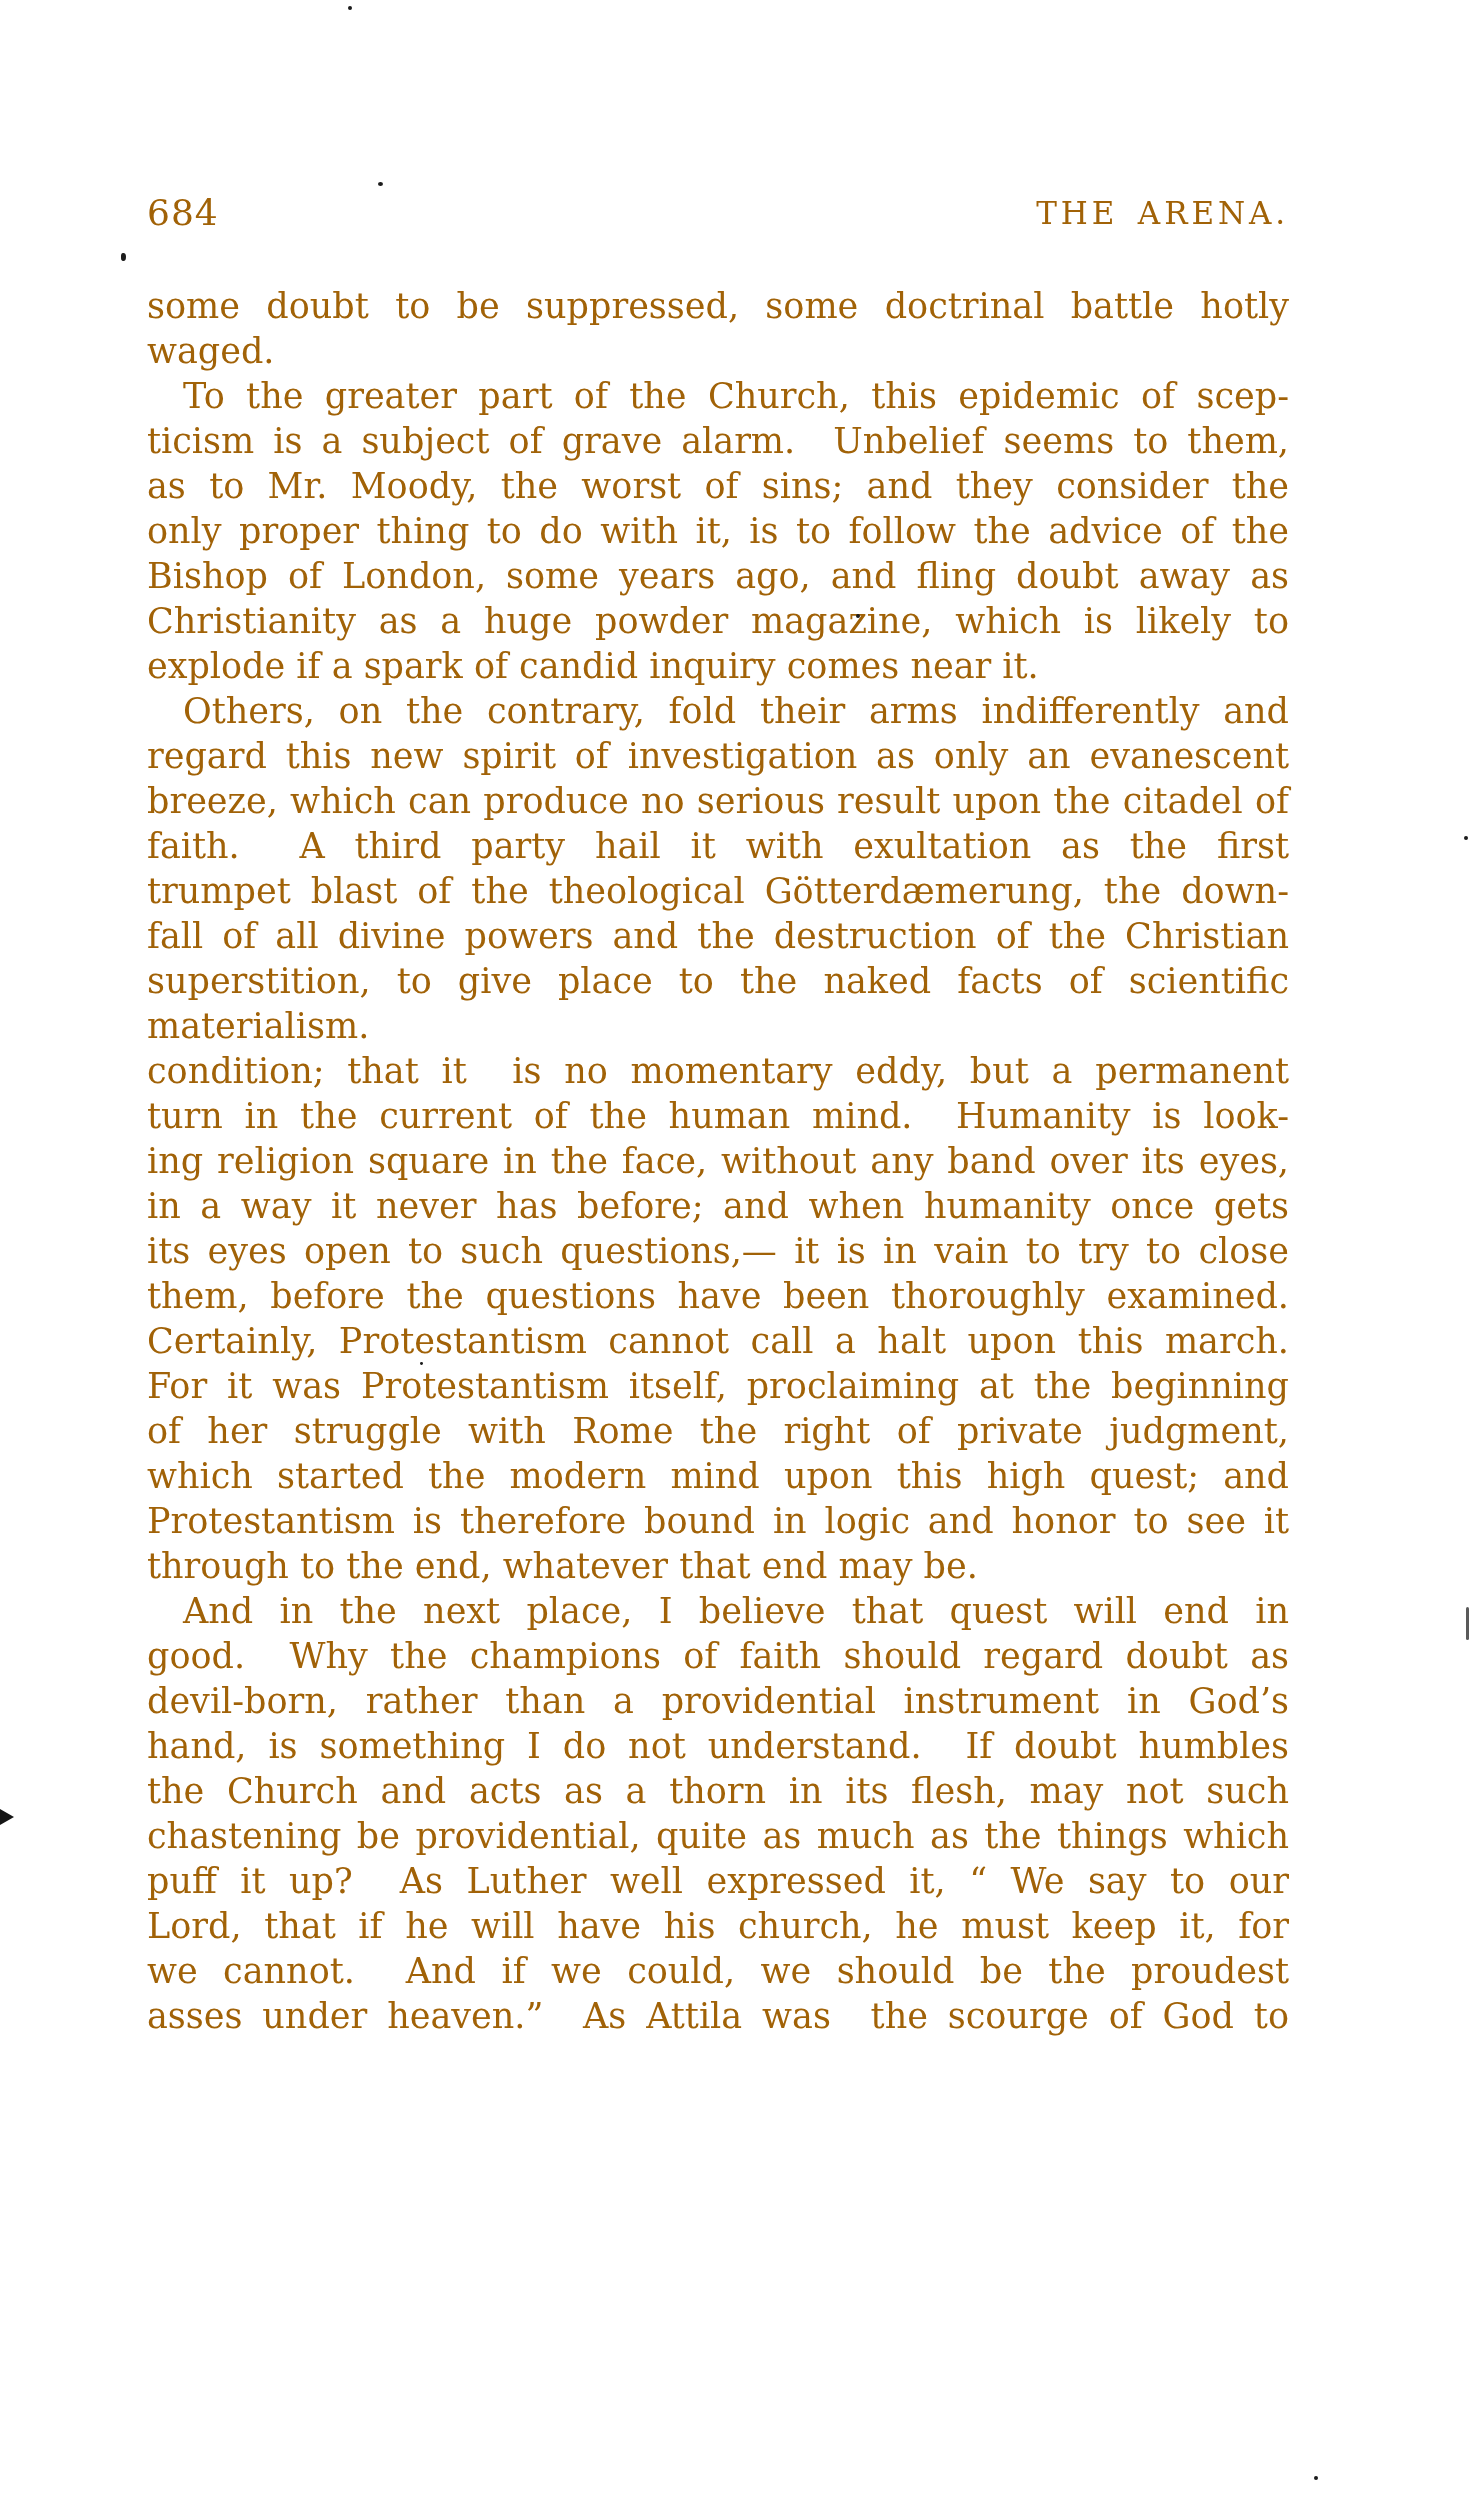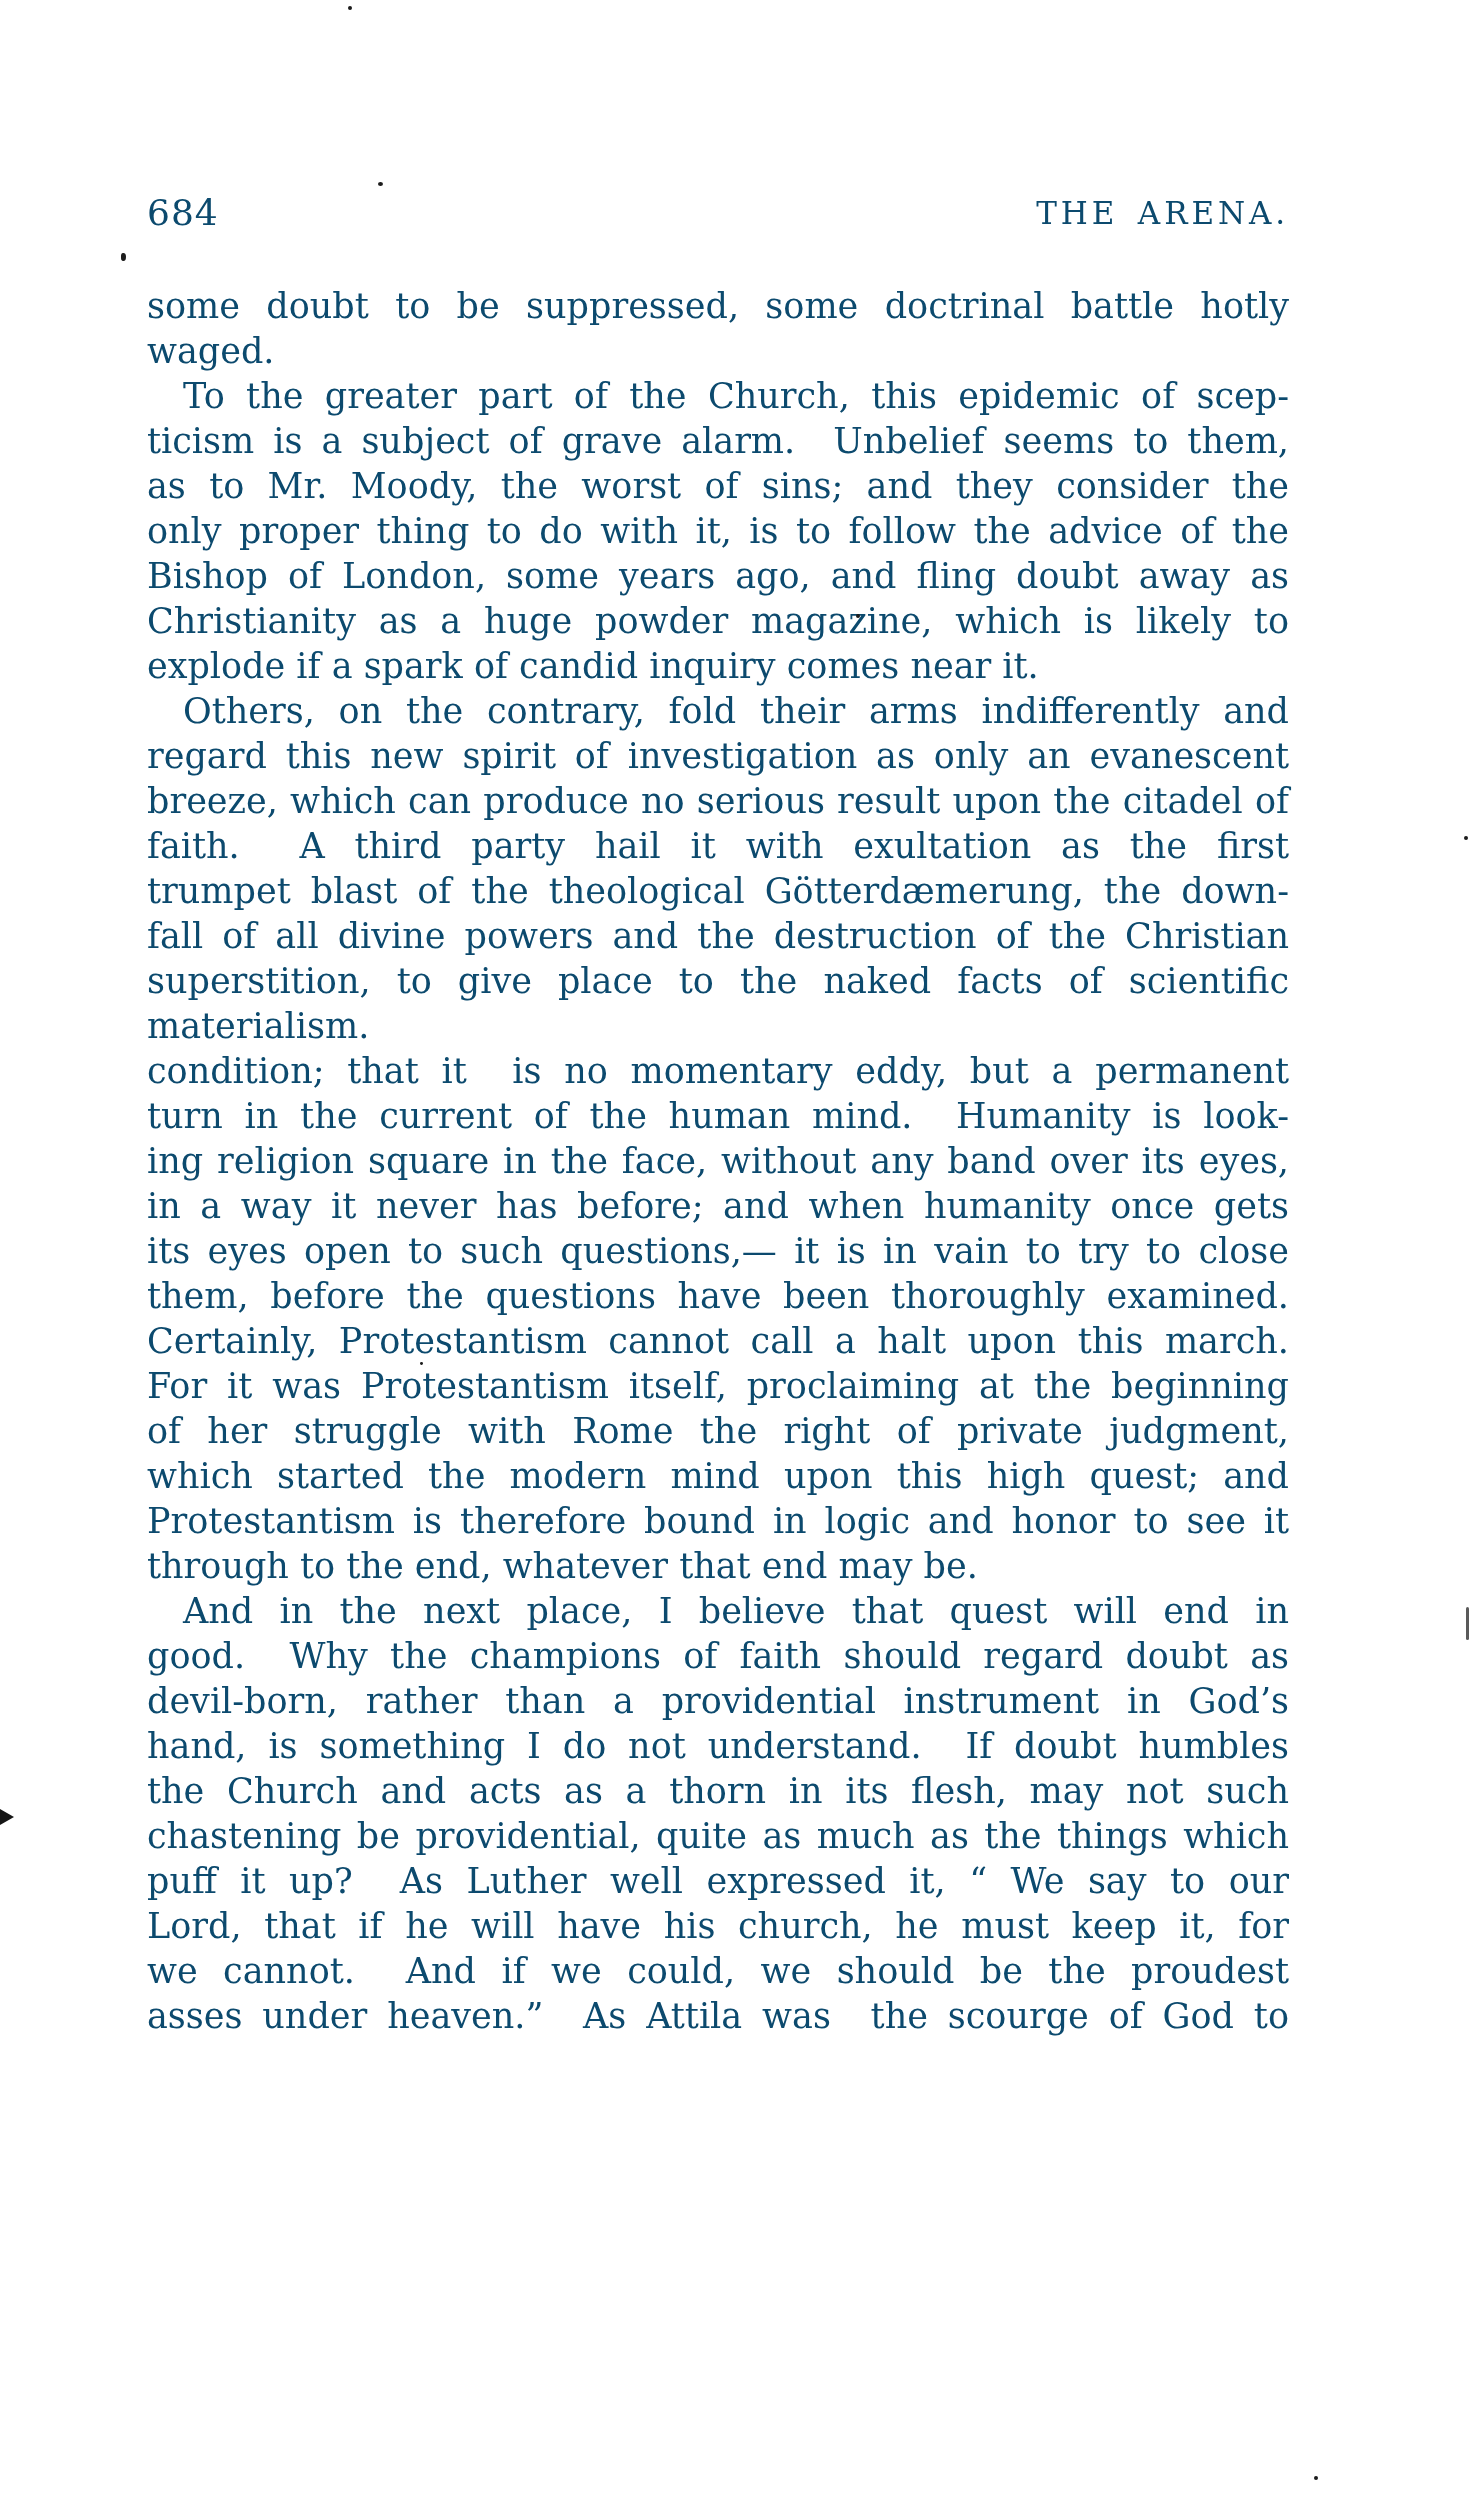--- a/index.html
+++ b/index.html
@@ -7,21 +7,21 @@
     padding: 0;
     background: #ffffff;
   }
   .page {
     position: relative;
     width: 1471px;
     height: 2515px;
     background: #ffffff;
     overflow: hidden;
     font-family: "DejaVu Serif", "Liberation Serif", serif;
-    color: #0c4a6e;
+    color: #a16207;
   }
   .running-head {
     position: absolute;
     top: 192px;
     left: 147px;
     width: 1142px;
     height: 47px;
   }
   .page-number {
     position: absolute;

